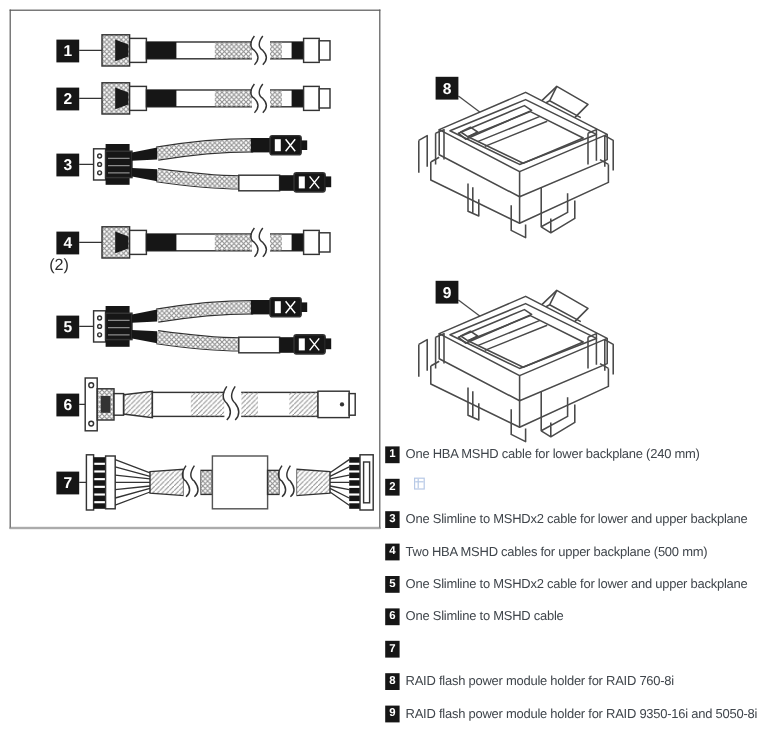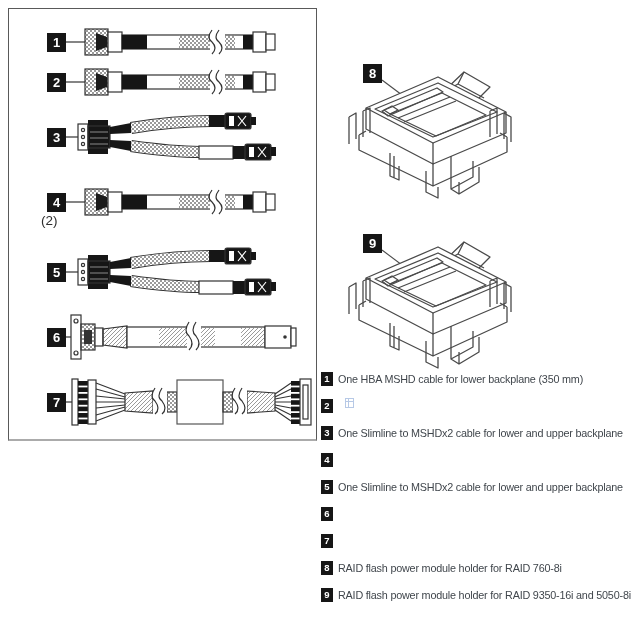--- a/index.html
+++ b/index.html
@@ -238,39 +238,41 @@
   <div class="co" style="left:363px;top:64px">8</div>
 
   <svg style="left:338px;top:230px" width="192" height="158" viewBox="0 0 192 158">
     <use href="#holderArt"></use>
   </svg>
   <div class="co" style="left:363px;top:234px">9</div>
 
   <div class="legend">
     <div class="lrow">
       <span class="lnum">1</span>
-      <span class="ltext">One HBA MSHD cable for lower backplane (350 mm)</span>
+      <span class="ltext">One HBA MSHD cable for lower backplane (240 mm)</span>
     </div>
     <div class="lrow">
       <span class="lnum">2</span>
       <span class="anchor-grid"></span>
     </div>
     <div class="lrow">
       <span class="lnum">3</span>
       <span class="ltext">One Slimline to MSHDx2 cable for lower and upper backplane</span>
     </div>
     <div class="lrow">
       <span class="lnum">4</span>
+      <span class="ltext">Two HBA MSHD cables for upper backplane (500 mm)</span>
     </div>
     <div class="lrow">
       <span class="lnum">5</span>
       <span class="ltext">One Slimline to MSHDx2 cable for lower and upper backplane</span>
     </div>
     <div class="lrow">
       <span class="lnum">6</span>
+      <span class="ltext">One Slimline to MSHD cable</span>
     </div>
     <div class="lrow">
       <span class="lnum">7</span>
     </div>
     <div class="lrow">
       <span class="lnum">8</span>
       <span class="ltext">RAID flash power module holder for RAID 760-8i</span>
     </div>
     <div class="lrow">
       <span class="lnum">9</span>

